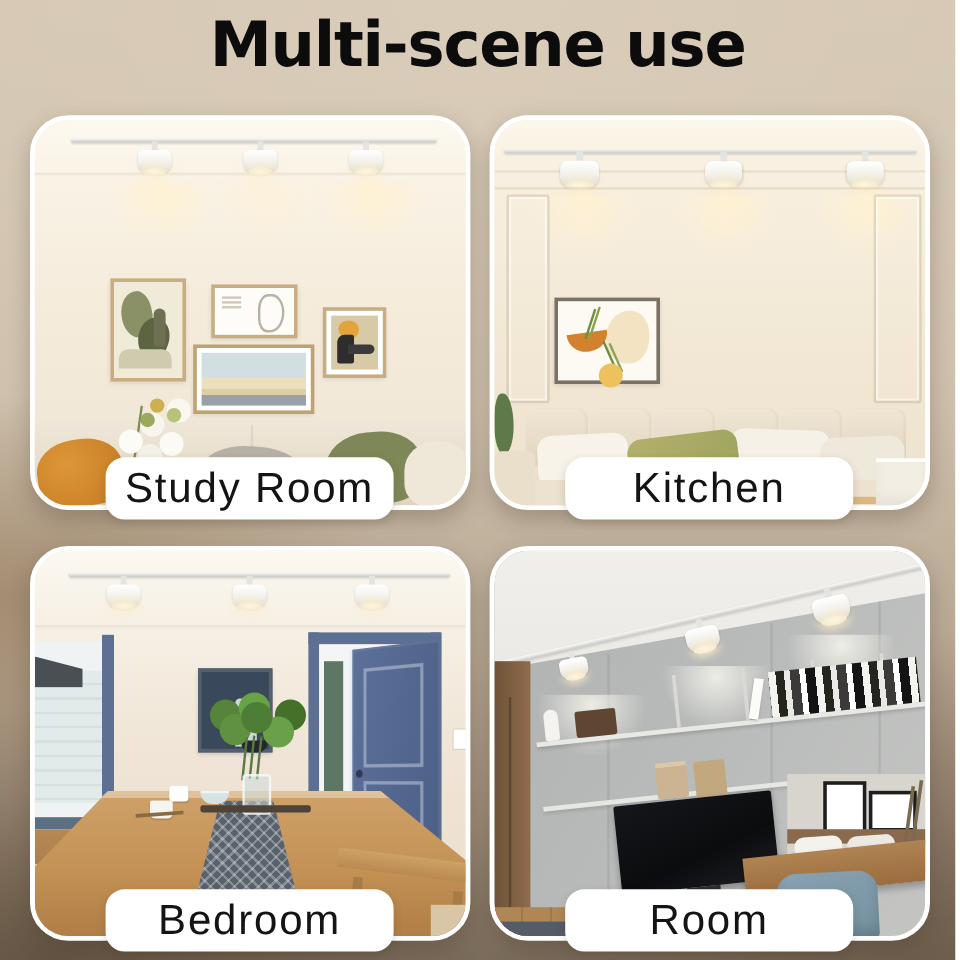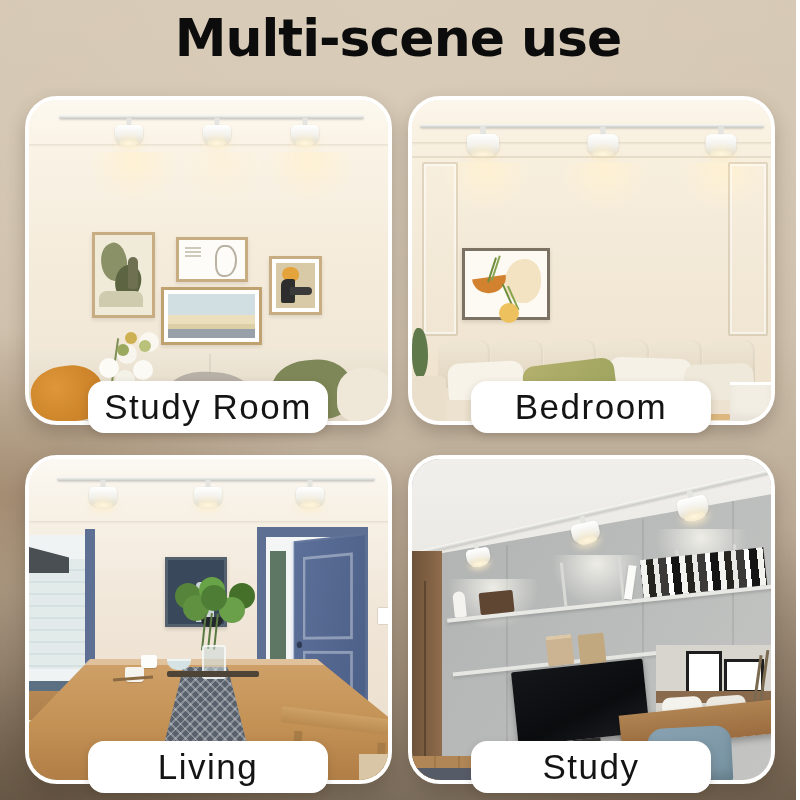--- a/index.html
+++ b/index.html
@@ -312,22 +312,22 @@
 
       <div class="abs" style="left:0;bottom:0;width:140px;height:24px;background:repeating-linear-gradient(90deg,#b08657 0 22px,#a07849 22px 24px);"></div>
       <div class="abs" style="left:0;bottom:0;width:150px;height:12px;background:#565b68;"></div>
     </div>
   </div>
 
   <div class="pill" style="left:88px;top:381px;">
       <span>Study Room</span>
     </div>
   <div class="pill" style="left:471px;top:381px;">
+      <span>Kitchen</span>
+    </div>
+  <div class="pill" style="left:88px;top:741px;">
       <span>Bedroom</span>
     </div>
-  <div class="pill" style="left:88px;top:741px;">
-      <span>Living</span>
-    </div>
   <div class="pill" style="left:471px;top:741px;">
-      <span>Study</span>
+      <span>Room</span>
     </div>
 
 </div>
 
 </body></html>

